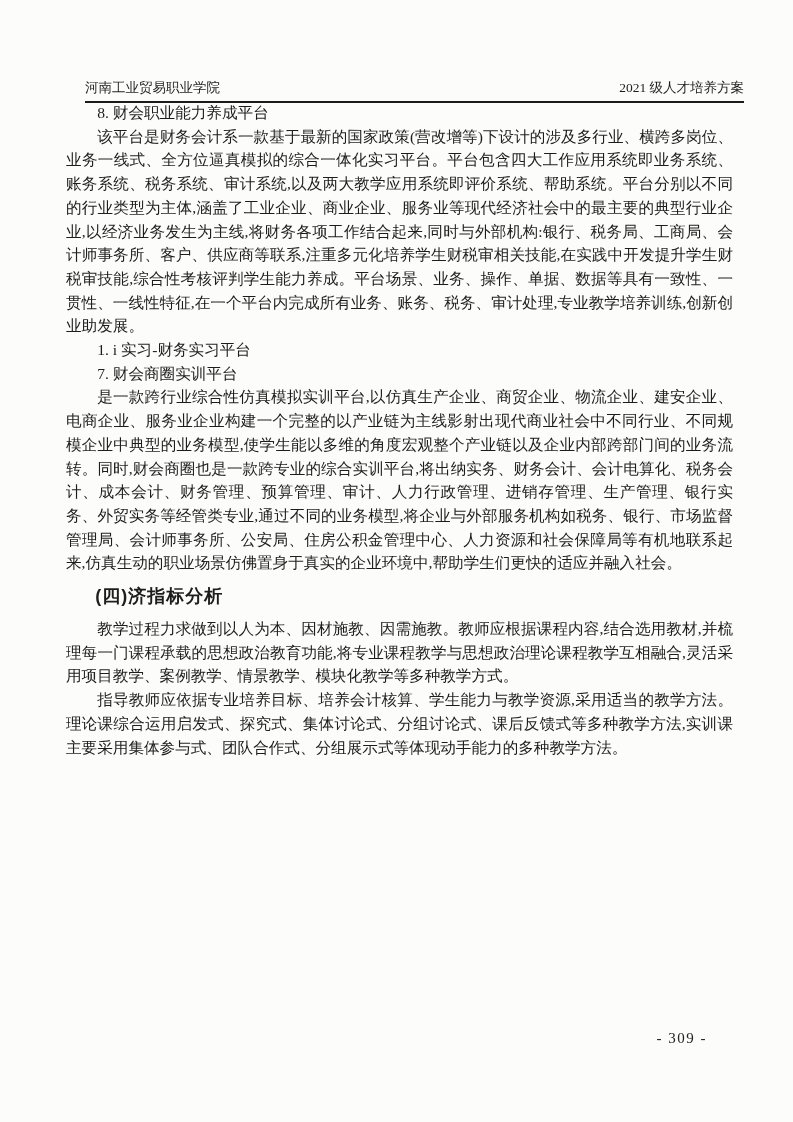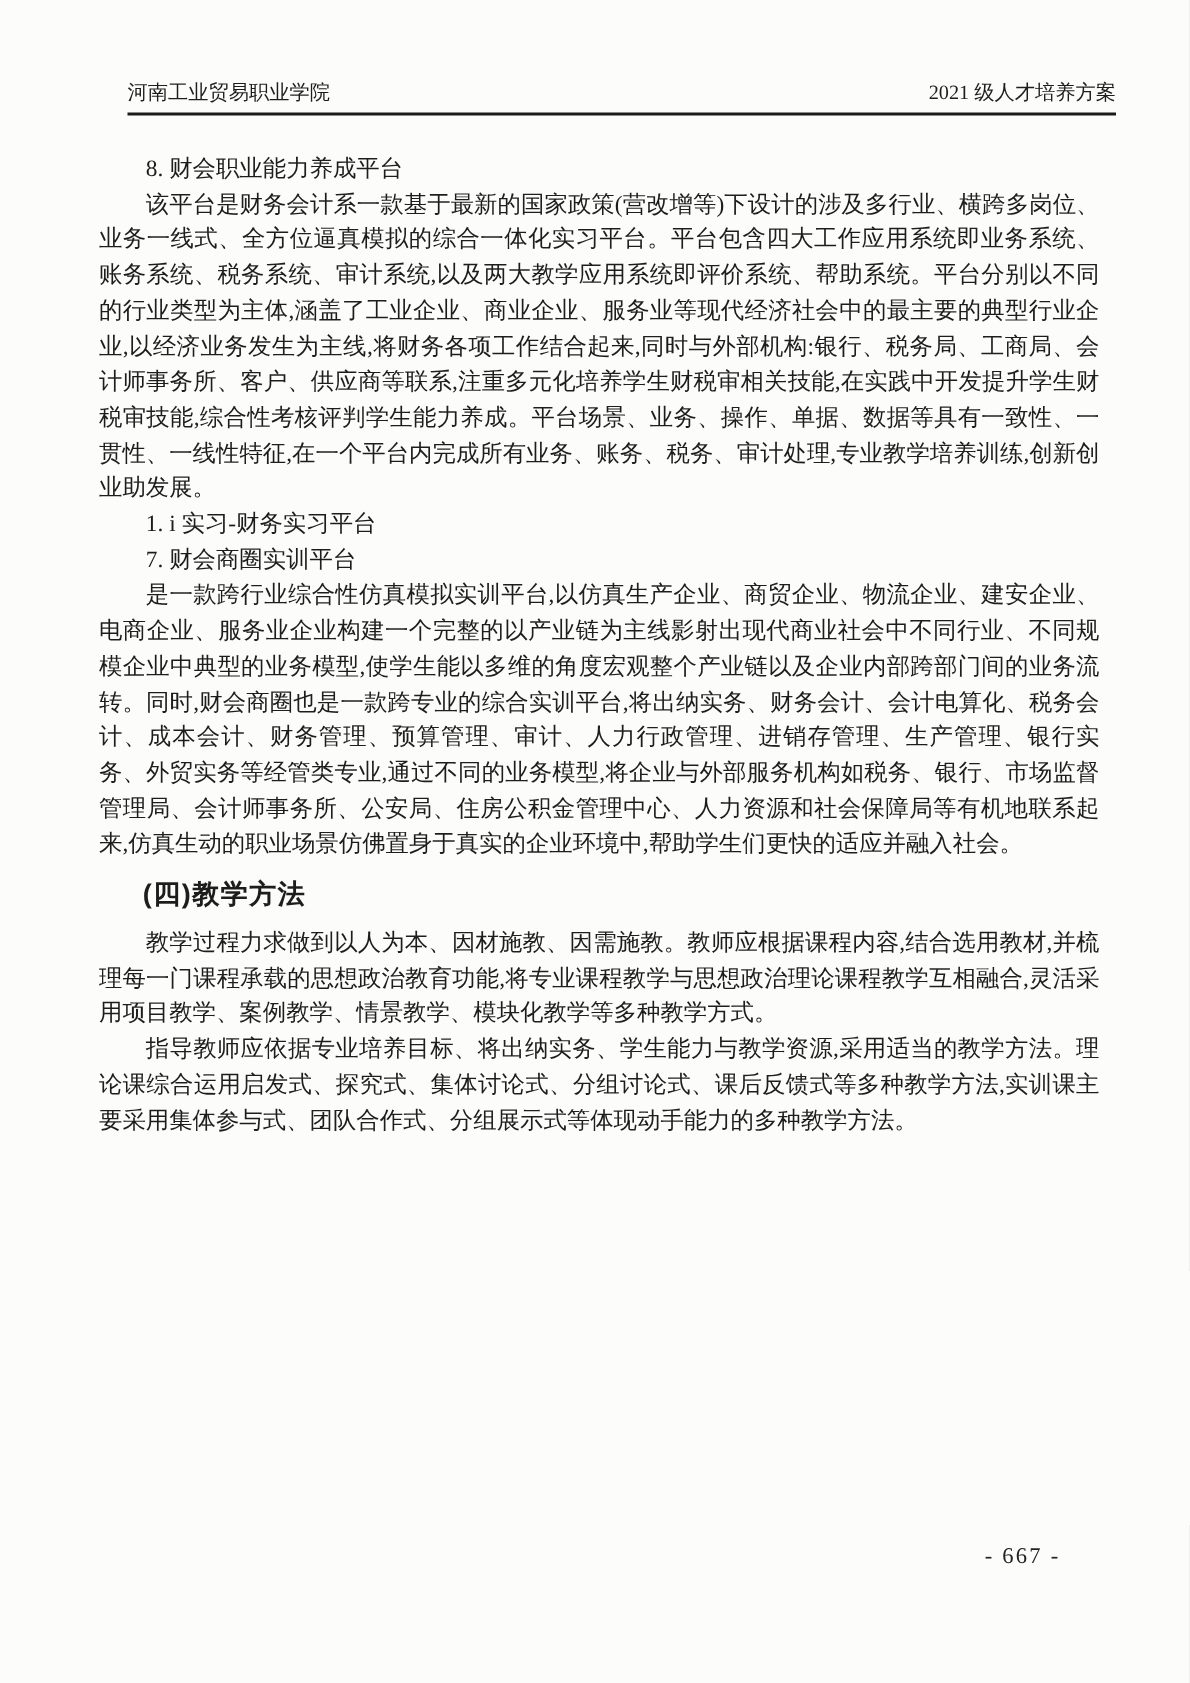--- a/index.html
+++ b/index.html
@@ -12,21 +12,21 @@
     width: 793px;
     height: 1122px;
     margin: 0 auto;
     background: #fcfcfa;
     font-family: "Liberation Serif", "DejaVu Serif", serif;
     color: #1d1d1d;
     overflow: hidden;
   }
   .header {
     position: absolute;
-    top: 54px;
+    top: 80px;
     left: 85px;
     width: 659px;
     display: flex;
     justify-content: space-between;
     align-items: flex-end;
     font-size: 13.5px;
     line-height: 16px;
     padding-bottom: 5px;
     border-bottom: 2.2px solid #1b1b1b;
   }
@@ -77,20 +77,20 @@
     <span>河南工业贸易职业学院</span>
     <span>2021 级人才培养方案</span>
   </div>
 
   <div class="content">
     <p class="item">8. 财会职业能力养成平台</p>
     <p class="indent">该平台是财务会计系一款基于最新的国家政策(营改增等)下设计的涉及多行业、横跨多岗位、业务一线式、全方位逼真模拟的综合一体化实习平台。平台包含四大工作应用系统即业务系统、账务系统、税务系统、审计系统,以及两大教学应用系统即评价系统、帮助系统。平台分别以不同的行业类型为主体,涵盖了工业企业、商业企业、服务业等现代经济社会中的最主要的典型行业企业,以经济业务发生为主线,将财务各项工作结合起来,同时与外部机构:银行、税务局、工商局、会计师事务所、客户、供应商等联系,注重多元化培养学生财税审相关技能,在实践中开发提升学生财税审技能,综合性考核评判学生能力养成。平台场景、业务、操作、单据、数据等具有一致性、一贯性、一线性特征,在一个平台内完成所有业务、账务、税务、审计处理,专业教学培养训练,创新创业助发展。</p>
     <p class="item">1. i 实习-财务实习平台</p>
     <p class="item">7. 财会商圈实训平台</p>
     <p class="indent">是一款跨行业综合性仿真模拟实训平台,以仿真生产企业、商贸企业、物流企业、建安企业、电商企业、服务业企业构建一个完整的以产业链为主线影射出现代商业社会中不同行业、不同规模企业中典型的业务模型,使学生能以多维的角度宏观整个产业链以及企业内部跨部门间的业务流转。同时,财会商圈也是一款跨专业的综合实训平台,将出纳实务、财务会计、会计电算化、税务会计、成本会计、财务管理、预算管理、审计、人力行政管理、进销存管理、生产管理、银行实务、外贸实务等经管类专业,通过不同的业务模型,将企业与外部服务机构如税务、银行、市场监督管理局、会计师事务所、公安局、住房公积金管理中心、人力资源和社会保障局等有机地联系起来,仿真生动的职业场景仿佛置身于真实的企业环境中,帮助学生们更快的适应并融入社会。</p>
-    <p class="h2">(四)教学方法</p>
+    <p class="h2">(四)济指标分析</p>
     <p class="indent">教学过程力求做到以人为本、因材施教、因需施教。教师应根据课程内容,结合选用教材,并梳理每一门课程承载的思想政治教育功能,将专业课程教学与思想政治理论课程教学互相融合,灵活采用项目教学、案例教学、情景教学、模块化教学等多种教学方式。</p>
-    <p class="indent">指导教师应依据专业培养目标、将出纳实务、学生能力与教学资源,采用适当的教学方法。理论课综合运用启发式、探究式、集体讨论式、分组讨论式、课后反馈式等多种教学方法,实训课主要采用集体参与式、团队合作式、分组展示式等体现动手能力的多种教学方法。</p>
+    <p class="indent">指导教师应依据专业培养目标、培养会计核算、学生能力与教学资源,采用适当的教学方法。理论课综合运用启发式、探究式、集体讨论式、分组讨论式、课后反馈式等多种教学方法,实训课主要采用集体参与式、团队合作式、分组展示式等体现动手能力的多种教学方法。</p>
   </div>
 
-  <div class="footer">- 667 -</div>
+  <div class="footer">- 309 -</div>
 
 </div>
 
 </body></html>

